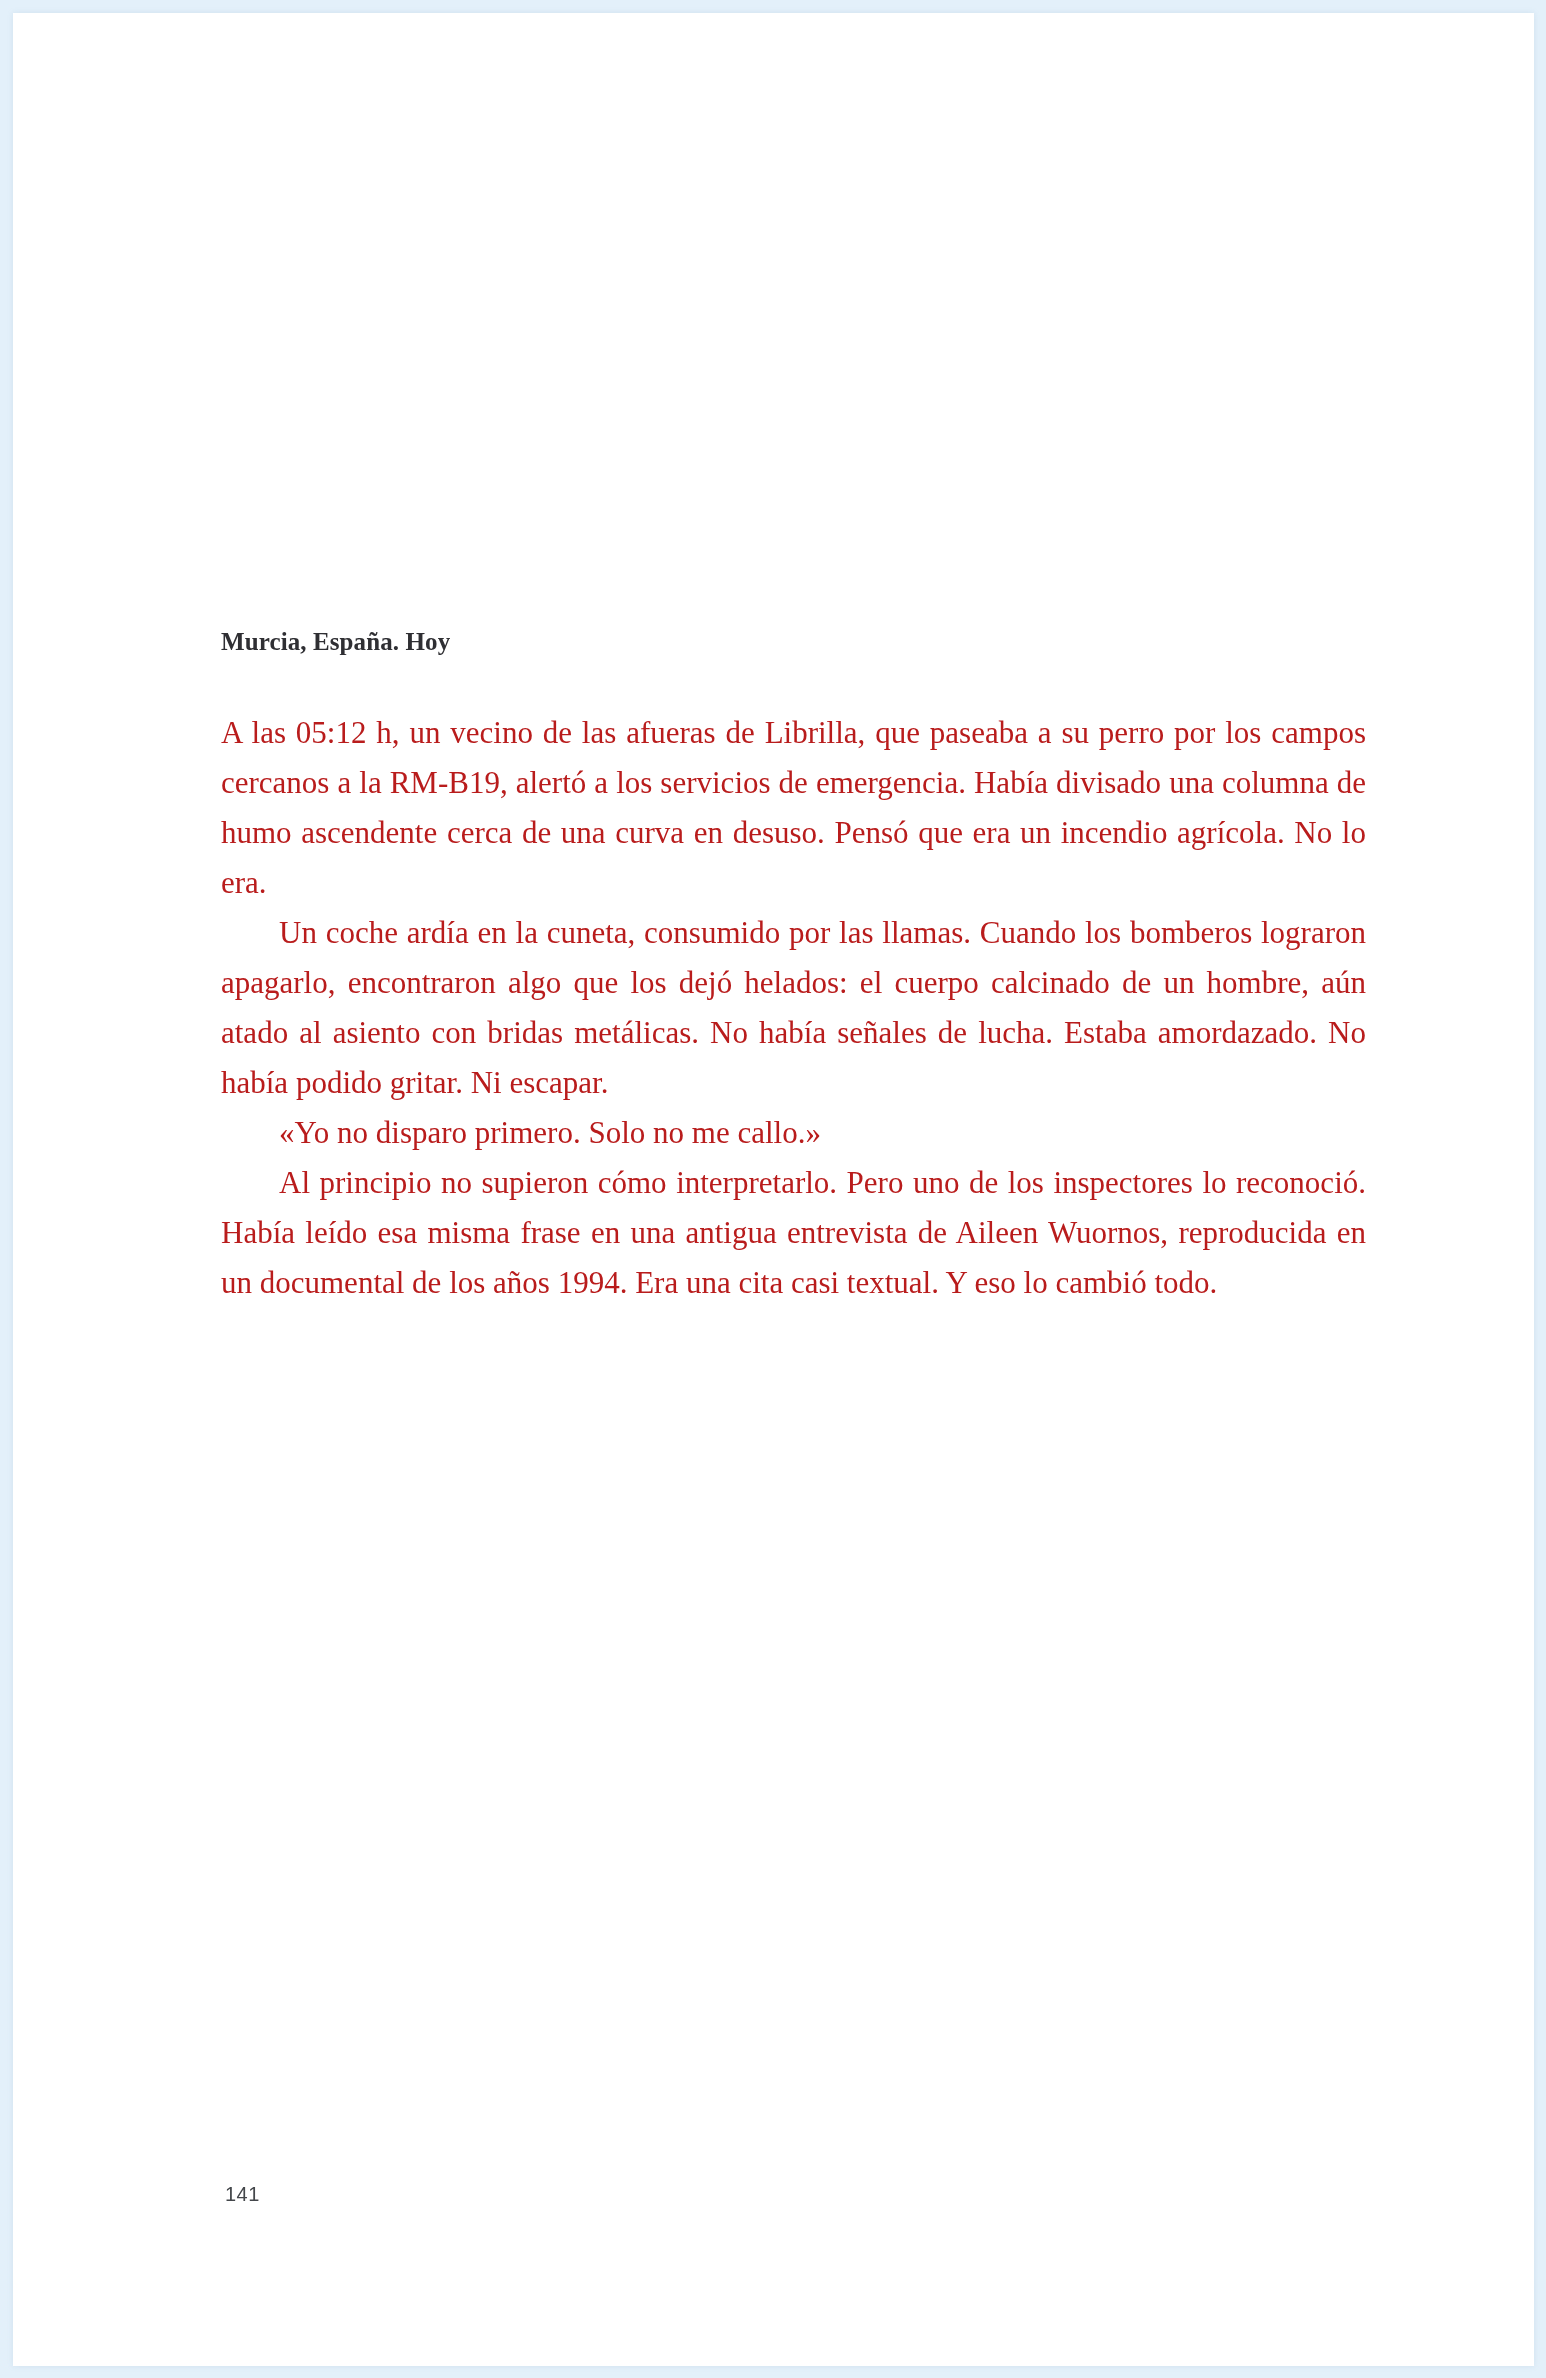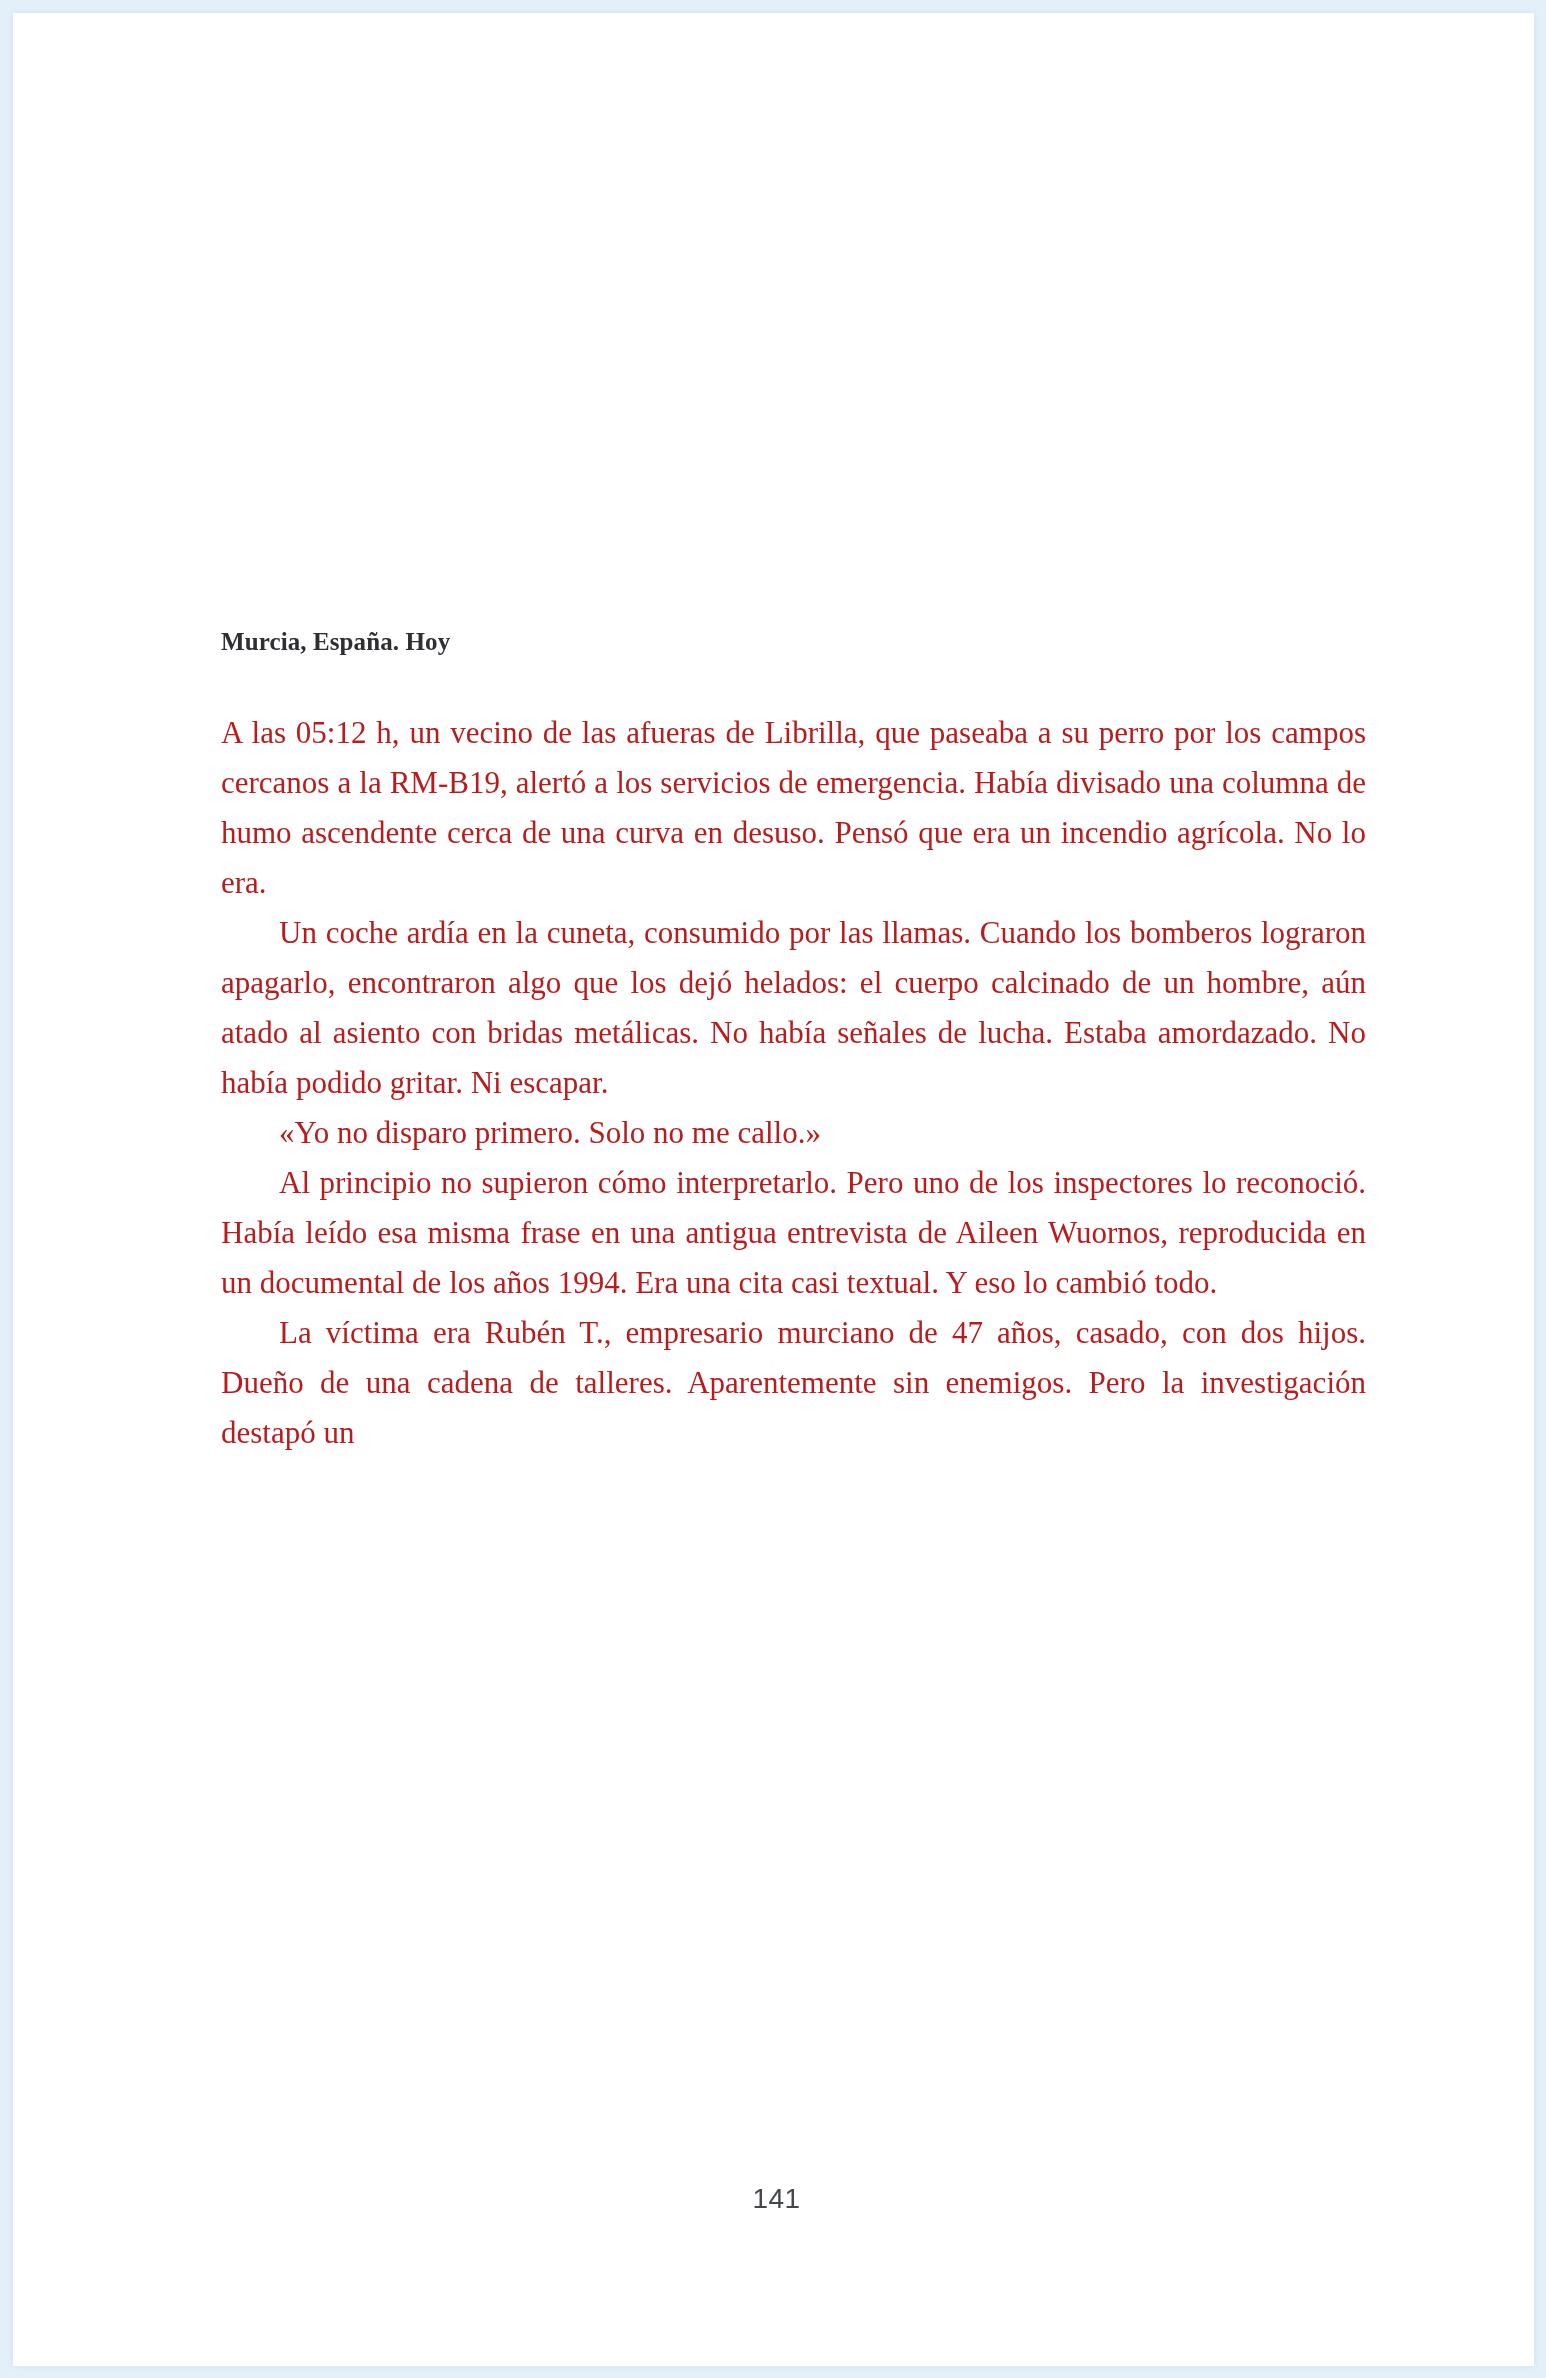--- a/index.html
+++ b/index.html
@@ -48,45 +48,44 @@
     hyphens: manual;
   }
   .body-block p {
     margin: 0;
   }
   .body-block p.indented {
     text-indent: 58px;
   }
   .page-number {
     position: absolute;
-    left: 191px;
+    left: 212px;
     top: 2170px;
     width: 1145px;
-    text-align: center;
+    text-align: left;
     font-family: "Liberation Sans", sans-serif;
-    font-size: 28px;
+    font-size: 20px;
     color: #44474b;
     letter-spacing: 0.5px;
   }
 </style>
 </head>
 <body>
 
 <div class="page-frame">
 
   <div class="page-content">
 
     <h2 class="section-heading">Murcia, España. Hoy</h2>
 
     <div class="body-block">
       <p>A las 05:12 h, un vecino de las afueras de Librilla, que paseaba a su perro por los campos cercanos a la RM-B19, alertó a los servicios de emergencia. Había divisado una columna de humo ascendente cerca de una curva en desuso. Pensó que era un incendio agrícola. No lo era.</p>
       <p class="indented">Un coche ardía en la cuneta, consumido por las llamas. Cuando los bomberos lograron apagarlo, encontraron algo que los dejó helados: el cuerpo calcinado de un hombre, aún atado al asiento con bridas metálicas. No había señales de lucha. Estaba amordazado. No había podido gritar. Ni escapar.</p>
       <p class="indented">«Yo no disparo primero. Solo no me callo.»</p>
       <p class="indented">Al principio no supieron cómo interpretarlo. Pero uno de los inspectores lo reconoció. Había leído esa misma frase en una antigua entrevista de Aileen Wuornos, reproducida en un documental de los años 1994. Era una cita casi textual. Y eso lo cambió todo.</p>
-      <p class="indented">La víctima era Rubén T., empresario murciano de 47 años, casado, con dos hijos. Dueño de una cadena de talleres. Aparentemente sin enemigos. Pero la investigación destapó un</p>
     </div>
 
   </div>
 
   <div class="page-number">141</div>
 
 </div>
 
 
 </body></html>

